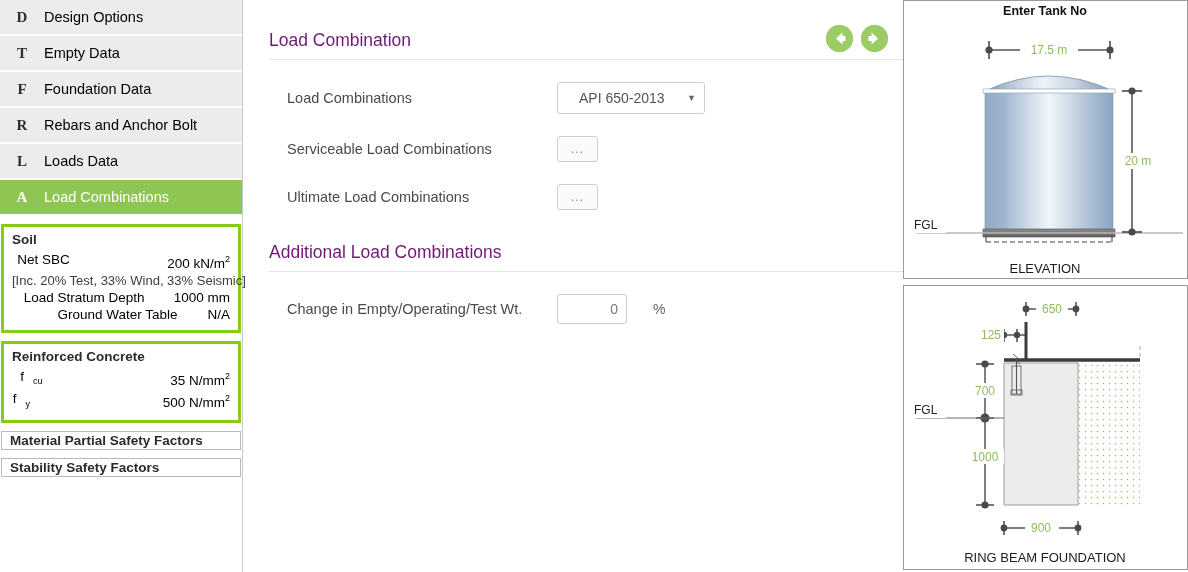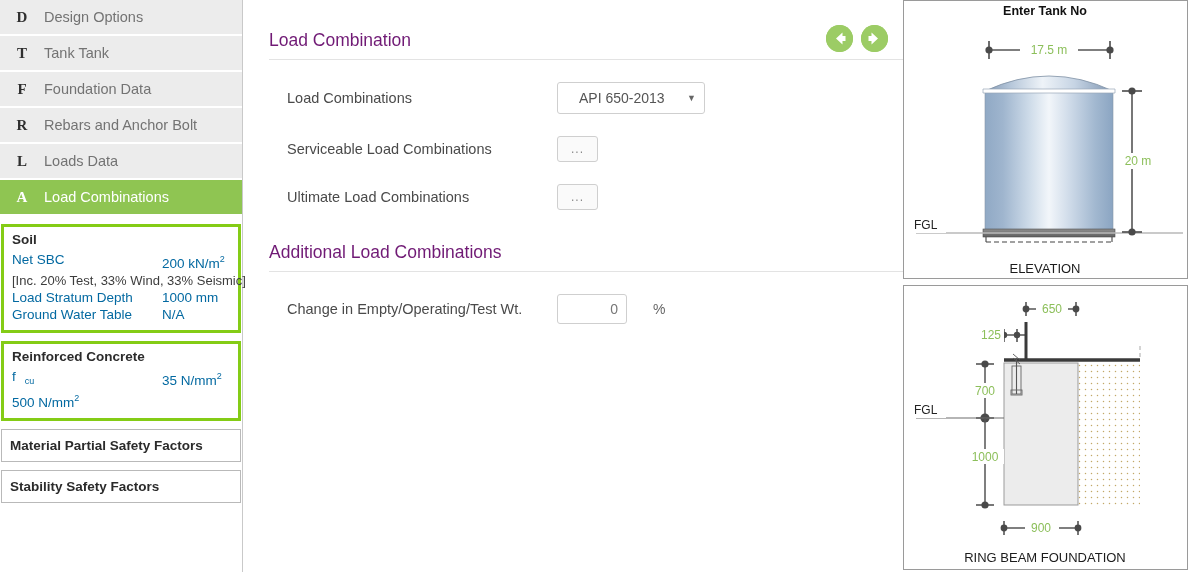--- a/index.html
+++ b/index.html
@@ -35,57 +35,58 @@
   .nav-item .key {
     width: 44px;
     text-align: center;
     font-family: "Liberation Serif", serif;
     font-weight: bold;
     font-size: 15px;
     color: #2f2f2f;
   }
   .nav-item .label {
     font-size: 14.5px;
-    color: #737373;
+    color: #000000;
   }
   .nav-item.active { background: #8fc552; }
   .nav-item.active .key { color: #ffffff; }
   .nav-item.active .label { color: #ffffff; }
 
   .panel {
     border: 3px solid #84cc16;
     background: #ffffff;
     margin: 8px 1px 0 1px;
     padding: 5px 8px 7px 8px;
   }
   .panel-title {
     font-size: 13.5px;
     font-weight: bold;
     color: #2b2b2b;
     margin-bottom: 4px;
   }
   .panel-row {
     display: flex;
     font-size: 13.5px;
-    color: #0369a1;
+    color: #000000;
     line-height: 17px;
+    justify-content: flex-end;
   }
   .panel-row .pname { width: 150px; }
   .panel-row .pval { }
   .panel-note {
     font-size: 13px;
     color: #3d3d3d;
     line-height: 17px;
     white-space: nowrap;
   }
   .panel-collapsed {
     border: 1px solid #b9b9b9;
     background: #ffffff;
     margin: 8px 1px 0 1px;
-    padding: 8px 8px;
+    padding: 1px 8px;
     font-size: 13.5px;
     font-weight: bold;
     color: #2b2b2b;
     cursor: pointer;
   }
   sub { font-size: 9px; margin-left: 9px; }
   sup { font-size: 9px; }
 
   
   #main {
@@ -201,21 +202,21 @@
 <div id="app">
 
   <div id="sidebar">
 
     <div class="nav-item">
       <span class="key">D</span>
       <span class="label">Design Options</span>
     </div>
     <div class="nav-item">
       <span class="key">T</span>
-      <span class="label">Tank Tank</span>
+      <span class="label">Empty Data</span>
     </div>
     <div class="nav-item">
       <span class="key">F</span>
       <span class="label">Foundation Data</span>
     </div>
     <div class="nav-item">
       <span class="key">R</span>
       <span class="label">Rebars and Anchor Bolt</span>
     </div>
     <div class="nav-item">
@@ -244,20 +245,21 @@
       </div>
     </div>
 
     <div class="panel">
       <div class="panel-title">Reinforced Concrete</div>
       <div class="panel-row">
         <span class="pname"><span>f</span><sub>cu</sub></span>
         <span class="pval"><span>35 N/mm</span><sup>2</sup></span>
       </div>
       <div class="panel-row">
+        <span class="pname"><span>f</span><sub>y</sub></span>
         <span class="pval"><span>500 N/mm</span><sup>2</sup></span>
       </div>
     </div>
 
     <div class="panel-collapsed">Material Partial Safety Factors</div>
     <div class="panel-collapsed">Stability Safety Factors</div>
   </div>
 
   <div id="main">
 

